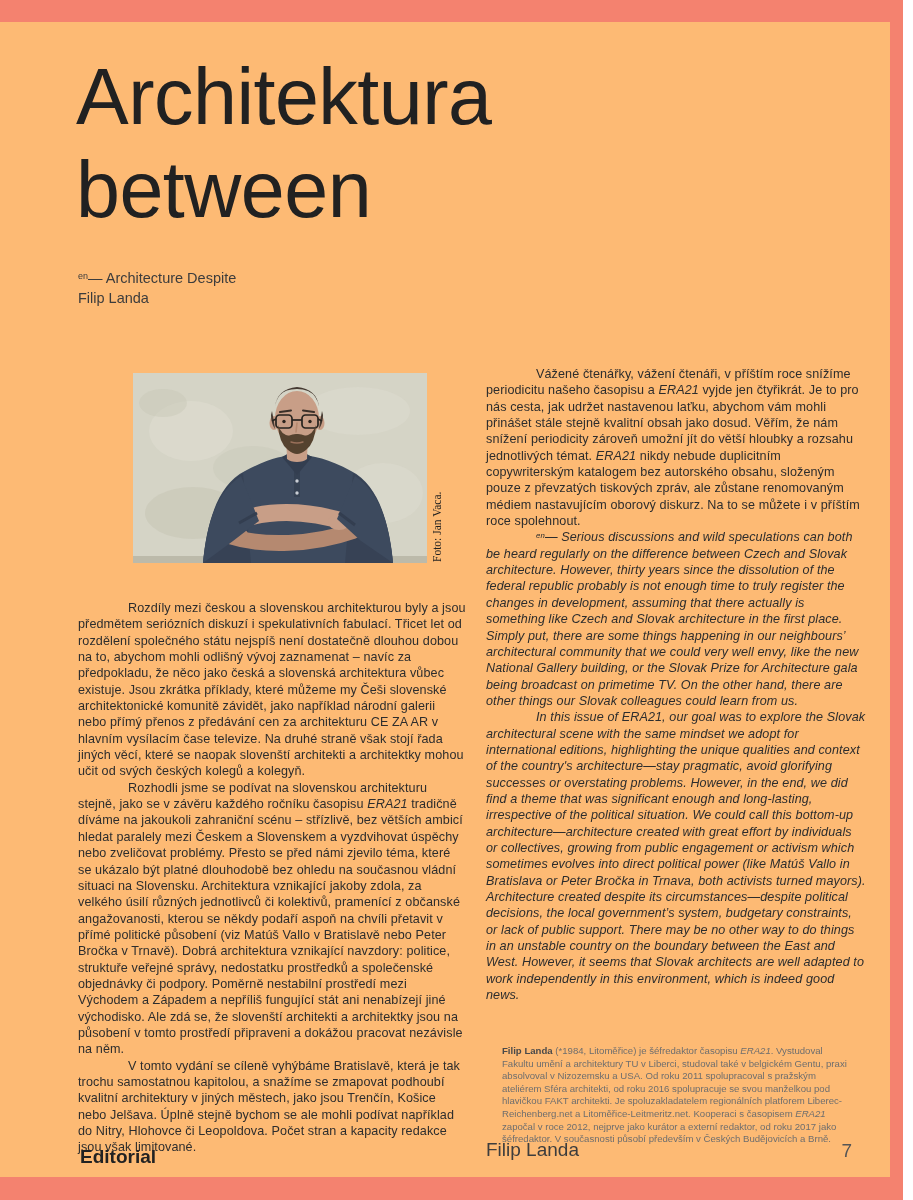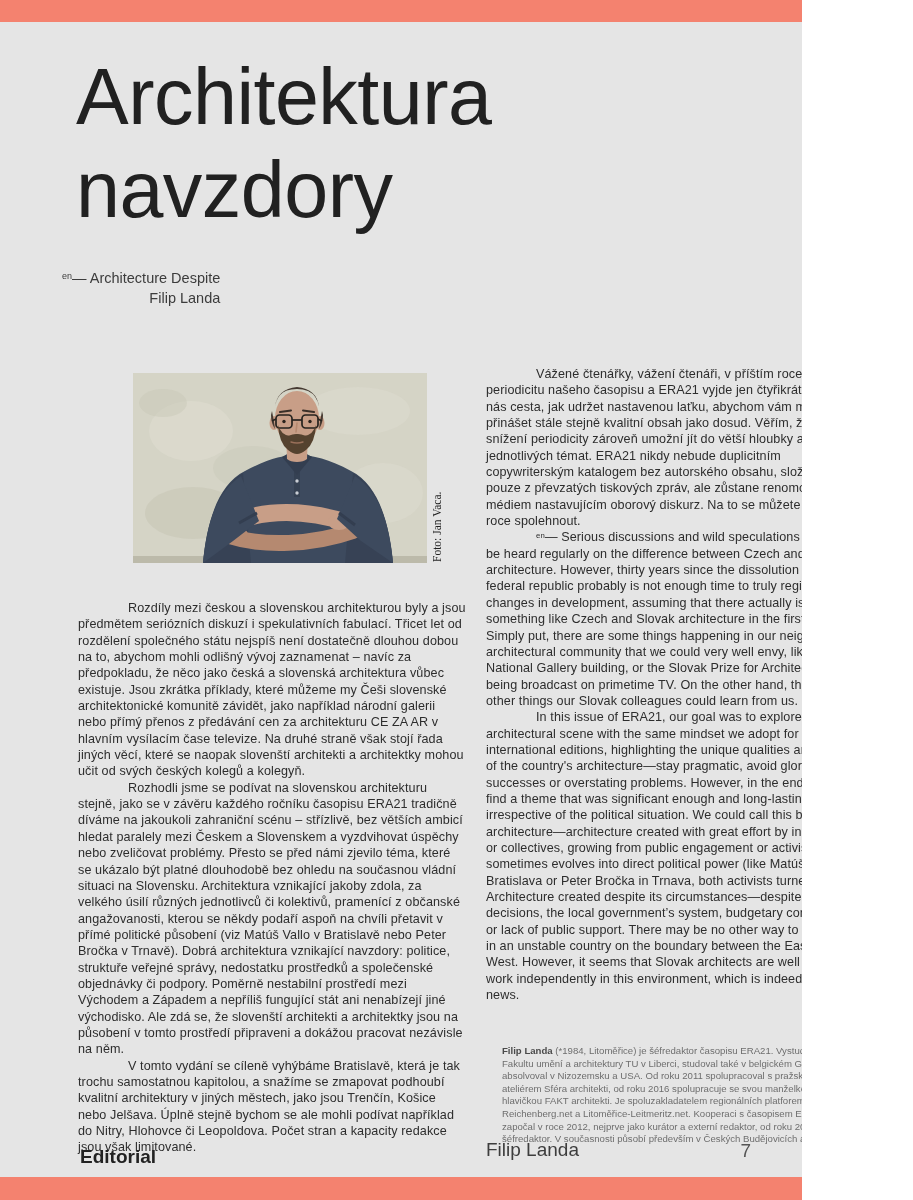--- a/index.html
+++ b/index.html
@@ -1,48 +1,48 @@
 <!DOCTYPE html>
 <html style="--accent: #F4826F; --title: #212121; --text: #2D2D2D; --muted: #6E6E6E; --wall: #D5D4C6; --walllight: #DDDCCF; --walldark: #C6C5B4; --shirt: #3D4A5E; --shirtdark: #333E50; --skin: #C89E87; --skindark: #B58970; --hair: #453931; --beard: #55422F;"><head>
 <meta charset="utf-8">
 <style>
   html,body{margin:0;padding:0;}
   body{width:913px;height:1200px;background:#ffffff;font-family:"Liberation Sans",sans-serif;}
-  .page{position:relative;width:802px;height:1200px;background:#e5e5e5;overflow:hidden;}
+  .page{position:relative;width:903px;height:1200px;background:#fdba74;overflow:hidden;}
 
   
   .band{position:absolute;background:var(--accent,#F4826F);}
   .band-top{left:0;top:0;width:913px;height:22px;}
   .band-right{left:890px;top:0;width:23px;height:1200px;}
   .band-bottom{left:0;top:1177px;width:913px;height:23px;}
 
   
   .title{position:absolute;left:76px;top:50px;margin:0;font-size:79px;line-height:93px;
          font-weight:300;letter-spacing:-0.5px;color:var(--title,#212121);}
 
   
-  .subtitle{position:absolute;left:62px;top:269px;font-size:14.5px;line-height:19.5px;color:#3c3c3c;text-align:right;}
+  .subtitle{position:absolute;left:78px;top:269px;font-size:14.5px;line-height:19.5px;color:#3c3c3c;}
   .subtitle p{margin:0;}
 
   
   .photo{position:absolute;left:133px;top:373px;width:294px;height:190px;margin:0;}
   .photo svg{display:block;}
   .photo-credit{position:absolute;left:431px;top:562px;transform-origin:0 0;transform:rotate(-90deg);
                 font-family:"Liberation Serif",serif;font-size:11.5px;color:#1f1f1f;white-space:nowrap;}
 
   
   .col{position:absolute;font-size:12.6px;line-height:16.35px;color:var(--text,#2d2d2d);letter-spacing:0.1px;}
   .col p{margin:0;}
   .col-left{left:78px;top:600px;width:388px;}
   .col-right{left:486px;top:366px;width:380px;}
   .indent{text-indent:50px;}
-  .en{}
+  .en{font-style:italic;}
   .gap{margin-top:16px;}
   sup{font-size:62%;vertical-align:baseline;position:relative;top:-0.45em;line-height:0;}
-  .i{}
+  .i{font-style:italic;}
   .b{font-weight:bold;}
 
   
   .bio{position:absolute;left:486px;top:1029px;width:384px;font-size:9.6px;line-height:12.6px;color:var(--muted,#6e6e6e);}
   .bio p{margin:16px;}
   .bio .b{color:#4a4a4a;}
 
   
   .footer-section{position:absolute;left:80px;top:1146px;font-size:19px;font-weight:bold;color:#222;}
   .footer-author{position:absolute;left:486px;top:1139px;font-size:19px;font-weight:400;color:#3d3d3d;}
@@ -50,21 +50,21 @@
 </style>
 </head>
 <body>
 
 <div class="page">
 
   <div class="band band-top"></div>
   <div class="band band-right"></div>
   <div class="band band-bottom"></div>
 
-  <h1 class="title"><span>Architektura</span><br><span>navzdory</span></h1>
+  <h1 class="title"><span>Architektura</span><br><span>between</span></h1>
 
   <div class="subtitle">
       <p><sup>en</sup><span>— Architecture Despite</span></p>
       <p><span>Filip Landa</span></p>
     </div>
 
   <figure class="photo">
     <svg width="294" height="190" viewBox="0 0 294 190" xmlns="http://www.w3.org/2000/svg">
 
       <rect x="0" y="0" width="294" height="190" style="fill:var(--wall,#D5D4C6)"></rect>

